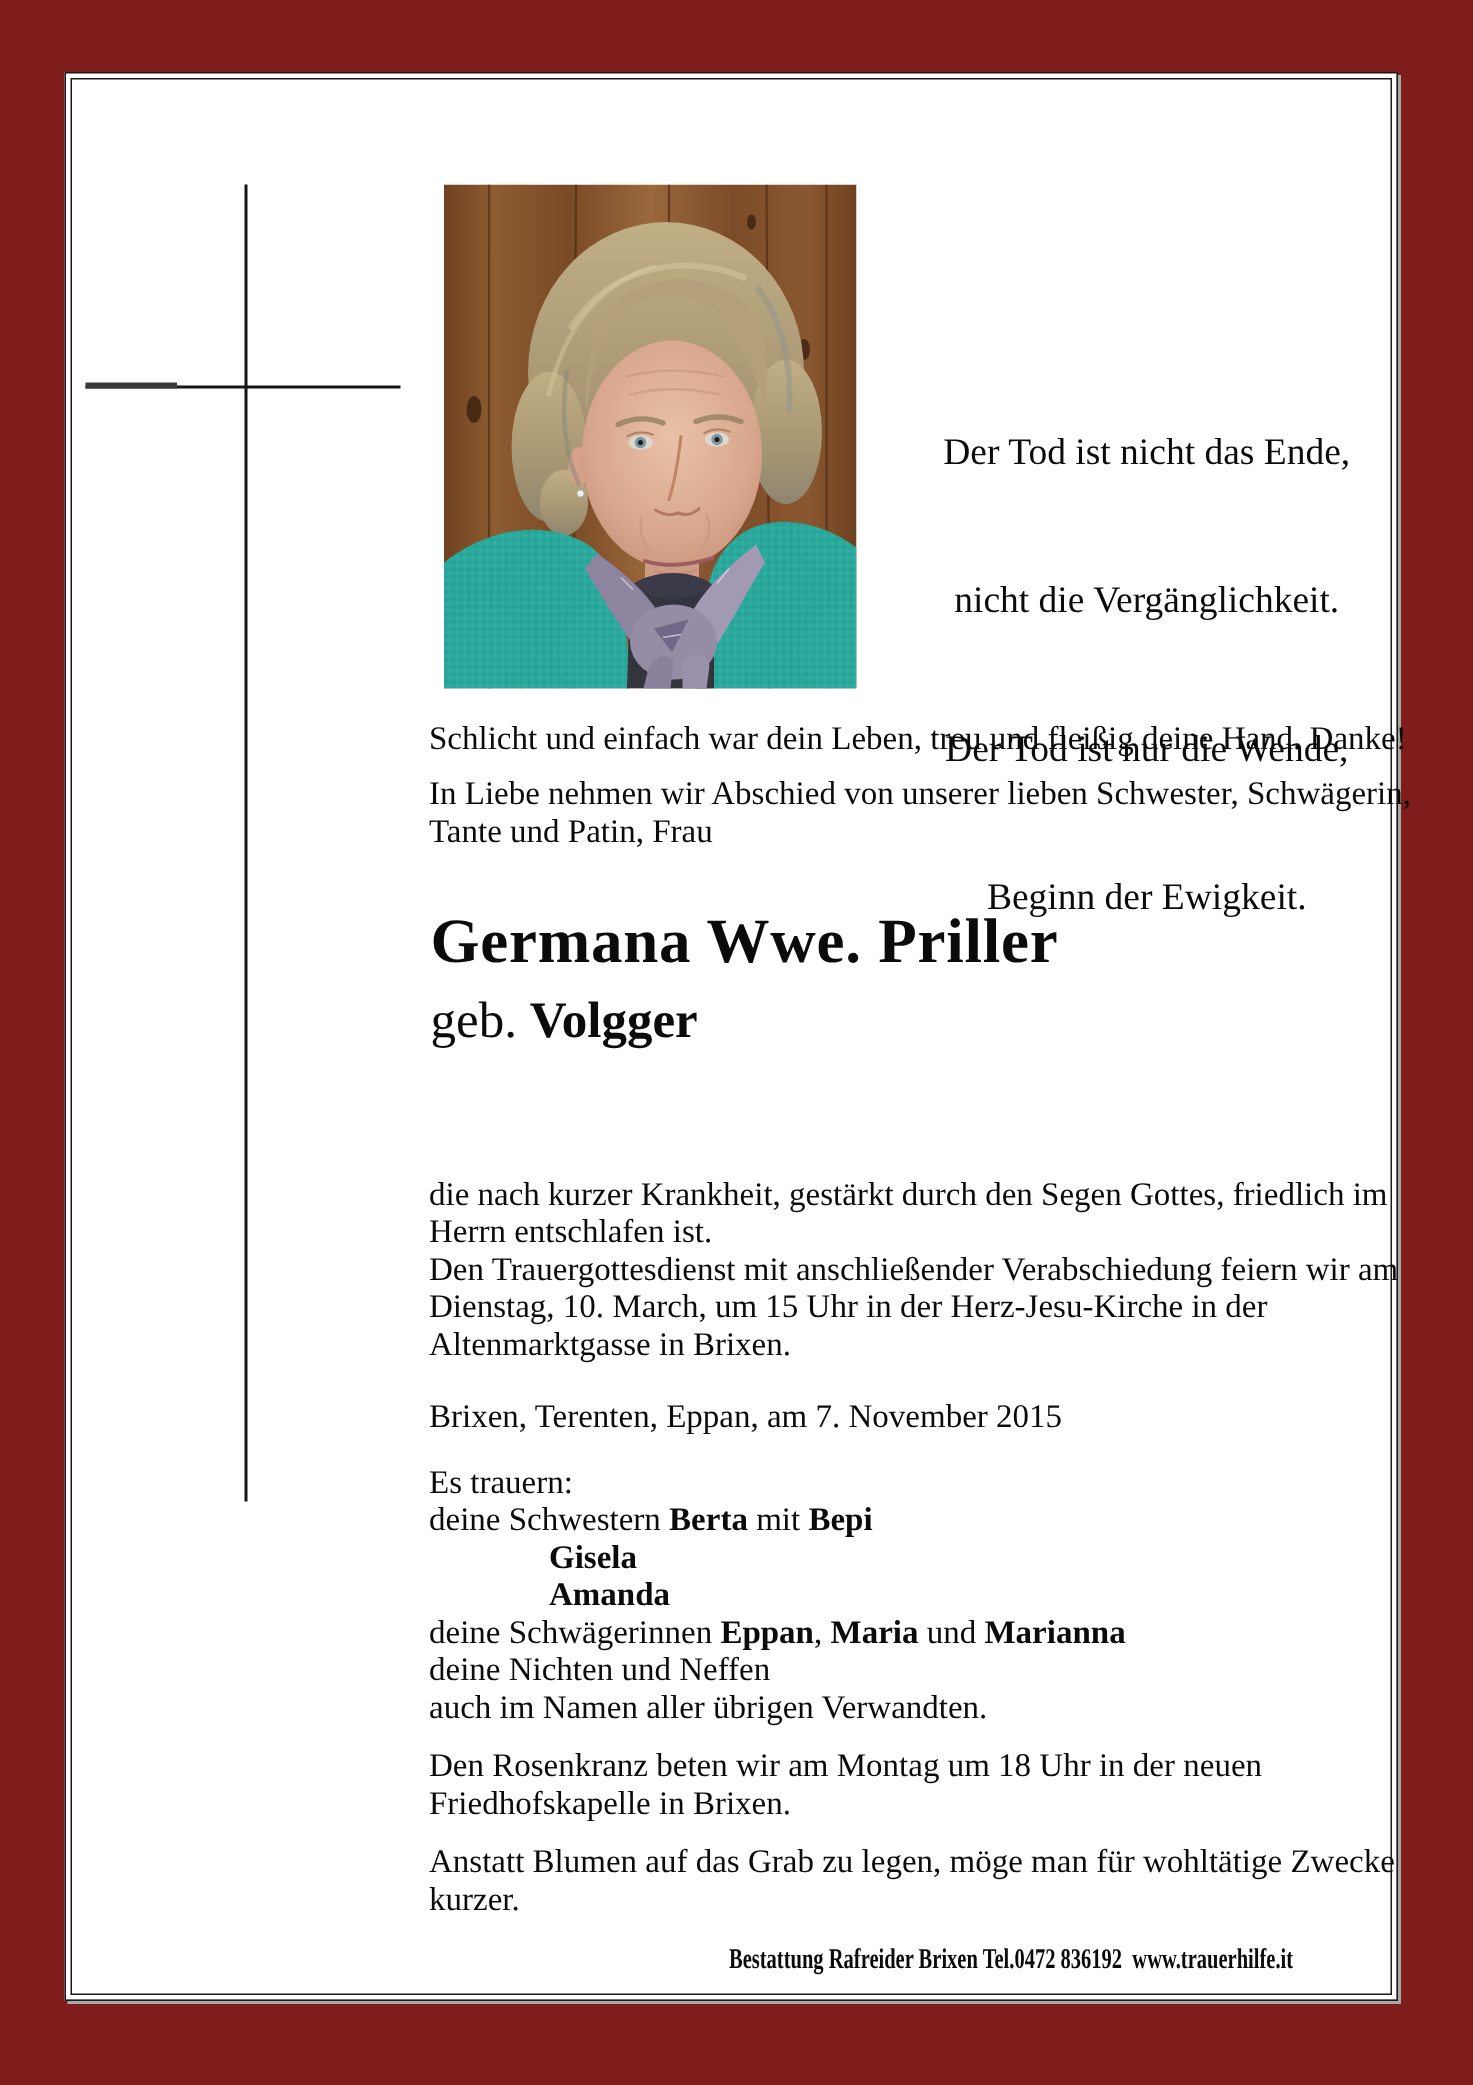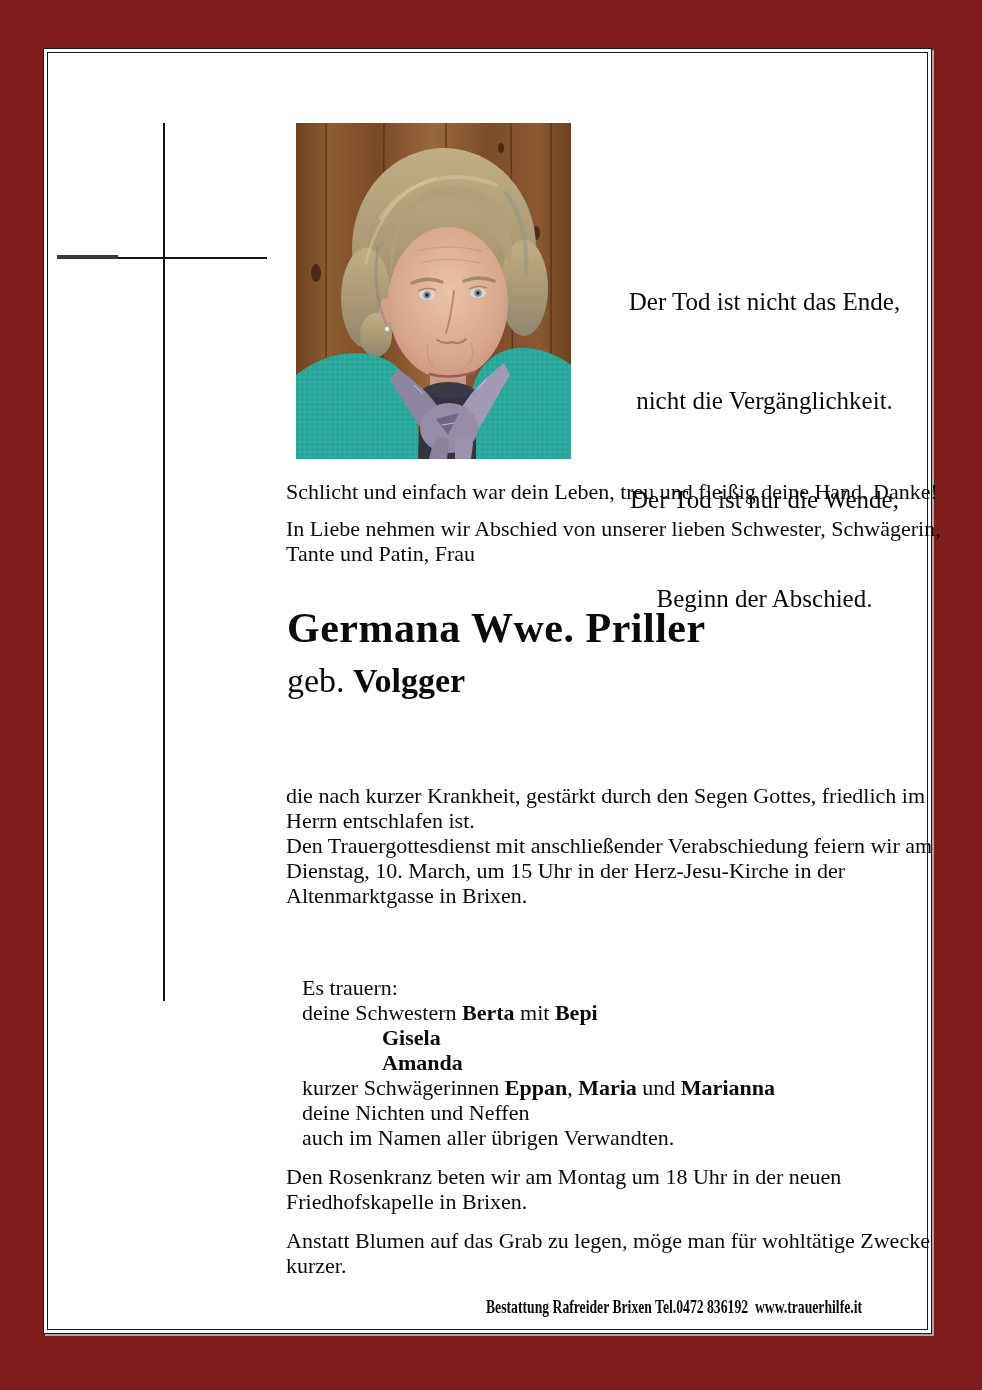--- a/index.html
+++ b/index.html
@@ -29,21 +29,21 @@
   .verse { left:557px; top:170px; width:327px; text-align:center;
            font-size:25px; line-height:33px; white-space:pre; }
 
   .intro1   { top:430px; }
   .intro2   { top:467px; }
   .name     { top:556px; font-size:42px; font-weight:bold; letter-spacing:.5px; line-height:46px; white-space:pre; }
   .maiden   { top:612px; font-size:34px; line-height:40px; white-space:pre; }
   .dates    { top:655px; font-size:27px; line-height:31px; white-space:pre; }
   .announce { top:734px; }
   .dateline { top:882px; }
-  .mourners { top:926px;margin-left:16px; }
+  .mourners { top:926px; }
   .indent1  { padding-left:80px; }
   .rosary   { top:1115px; }
   .donation { top:1179px; }
   .footer   { left:442px; top:1247px; font-size:19px; font-weight:bold;
               transform:scaleX(.72); transform-origin:left top; white-space:pre; }
 </style>
 </head>
 <body>
 
 <div class="page">
@@ -174,47 +174,48 @@
               <path d="M146,302 L158,300"></path>
           </g>
         </g>
       </g>
     </svg>
 
     <div class="abs verse">
       <div class="vline">Der Tod ist nicht das Ende,</div>
       <div class="vline">nicht die Vergänglichkeit.</div>
       <div class="vline">Der Tod ist nur die Wende,</div>
-      <div class="vline">Beginn der Abschied.</div>
+      <div class="vline">Beginn der Ewigkeit.</div>
     </div>
 
     <div class="abs blk intro1 line">Schlicht und einfach war dein Leben, treu und fleißig deine Hand. Danke!</div>
     <div class="abs blk intro2">
       <div class="line">In Liebe nehmen wir Abschied von unserer lieben Schwester, Schwägerin,</div>
       <div class="line">Tante und Patin, Frau</div>
     </div>
 
     <div class="abs centercol name">Germana Wwe. Priller</div>
     <div class="abs centercol maiden"><span>geb. </span><span class="b">Volgger</span></div>
 
     <div class="abs blk announce">
       <div class="line">die nach kurzer Krankheit, gestärkt durch den Segen Gottes, friedlich im</div>
       <div class="line">Herrn entschlafen ist.</div>
       <div class="line">Den Trauergottesdienst mit anschließender Verabschiedung feiern wir am</div>
       <div class="line">Dienstag, 10. March, um 15 Uhr in der Herz-Jesu-Kirche in der</div>
       <div class="line">Altenmarktgasse in Brixen.</div>
     </div>
 
+    <div class="abs blk dateline line">Brixen, Terenten, Eppan, am 7. November 2015</div>
 
     <div class="abs blk mourners">
       <div class="line">Es trauern:</div>
       <div class="line"><span>deine Schwestern </span><span class="b">Berta</span><span> mit </span><span class="b">Bepi</span></div>
       <div class="line indent1 b">Gisela</div>
       <div class="line indent1 b">Amanda</div>
-      <div class="line"><span>kurzer Schwägerinnen </span><span class="b">Eppan</span><span>, </span><span class="b">Maria</span><span> und </span><span class="b">Marianna</span></div>
+      <div class="line"><span>deine Schwägerinnen </span><span class="b">Eppan</span><span>, </span><span class="b">Maria</span><span> und </span><span class="b">Marianna</span></div>
       <div class="line">deine Nichten und Neffen</div>
       <div class="line">auch im Namen aller übrigen Verwandten.</div>
     </div>
 
     <div class="abs blk rosary">
       <div class="line">Den Rosenkranz beten wir am Montag um 18 Uhr in der neuen</div>
       <div class="line">Friedhofskapelle in Brixen.</div>
     </div>
 
     <div class="abs blk donation">

